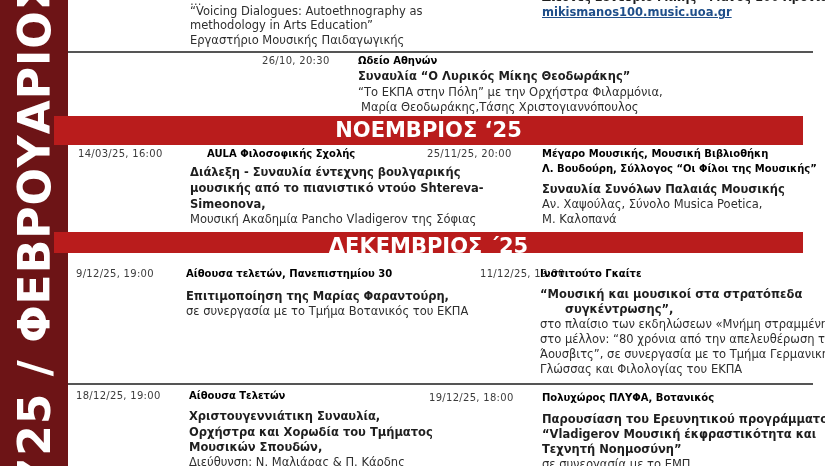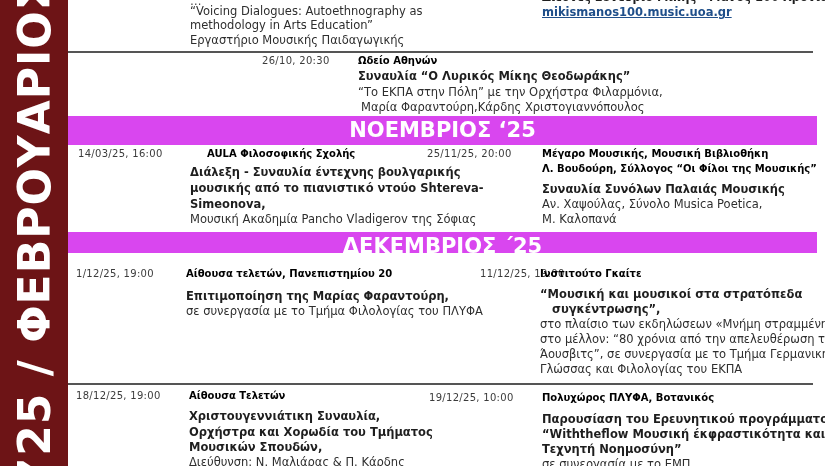--- a/index.html
+++ b/index.html
@@ -1,19 +1,19 @@
 <!DOCTYPE html>
 <html><head>
 <meta charset="utf-8">
 <style>
   html, body { margin:0; padding:0; }
   body { width:825px; height:466px; overflow:hidden; background:#ffffff; position:relative; font-family:"DejaVu Sans", sans-serif; color:#2a2a2a; }
   .side { position:absolute; left:0; top:0; width:68px; height:466px; background:#6d1416; overflow:hidden; }
   .side-text { position:absolute; left:34px; top:233px; transform:translate(-50%,-50%) rotate(-90deg); white-space:nowrap; color:#ffffff; font-family:"DejaVu Sans", sans-serif; font-weight:bold; font-size:44px; letter-spacing:1px; transform-origin:center; }
-  .month { position:absolute; left:68px; width:749px; background:#d946ef; color:#fff; text-align:center; font-weight:bold; font-family:"DejaVu Sans", sans-serif; font-size:21px; line-height:30px; height:30px; }
+  .month { position:absolute; left:54px; width:749px; background:#b91c1c; color:#fff; text-align:center; font-weight:bold; font-family:"DejaVu Sans", sans-serif; font-size:21px; line-height:30px; height:30px; }
   .hline { position:absolute; height:2px; background:#555; }
   .t { position:absolute; font-size:11.5px; line-height:17px; white-space:nowrap; color:#2e2e2e; }
   .date { position:absolute; font-size:10px; font-weight:normal; color:#3b3b3b; white-space:nowrap; letter-spacing:0.3px; }
   .venue { position:absolute; font-size:10px; color:#000000; white-space:nowrap; font-weight:600; }
   .b { font-weight:bold; color:#1e1e1e; }
   .link { color:#1f4f8a; text-decoration:underline; font-weight:bold; }
 </style>
 </head>
 <body>
 
@@ -28,62 +28,62 @@
 <div class="t" style="left:190px; top:17px;">methodology in Arts Education”</div>
 <div class="t" style="left:190px; top:32px;">Εργαστήριο Μουσικής Παιδαγωγικής</div>
 <div class="t b" style="left:542px; top:-11px;">Διεθνές Συνέδριο Μίκης - Μάνος 100 Χρόνια</div>
 <div class="t link" style="left:542px; top:4px;">mikismanos100.music.uoa.gr</div>
 <div class="hline" style="left:68px; top:51px; width:745px;"></div>
 
 <div class="date" style="left:262px; top:55px;">26/10, 20:30</div>
 <div class="venue" style="left:358px; top:55px;">Ωδείο Αθηνών</div>
 <div class="t b" style="left:358px; top:68px;">Συναυλία “Ο Λυρικός Μίκης Θεοδωράκης”</div>
 <div class="t" style="left:358px; top:84px;">“Το ΕΚΠΑ στην Πόλη” με την Ορχήστρα Φιλαρμόνια,</div>
-<div class="t" style="left:361px; top:99px;">Μαρία Φαραντούρη,Κάρδης Χριστογιαννόπουλος</div>
+<div class="t" style="left:361px; top:99px;">Μαρία Θεοδωράκης,Τάσης Χριστογιαννόπουλος</div>
 
 <div class="month" style="top:116px; height:29px; line-height:29px;">ΝΟΕΜΒΡΙΟΣ ‘25</div>
 <div style="position:absolute; left:817px; top:116px; width:8px; height:150px; background:#fff;"></div>
 
 <div class="date" style="left:78px; top:148px;">14/03/25, 16:00</div>
 <div class="venue" style="left:190px; top:148px;margin-left:17px;">AULA Φιλοσοφικής Σχολής</div>
 <div class="t b" style="left:190px; top:164px;">Διάλεξη - Συναυλία έντεχνης βουλγαρικής</div>
 <div class="t b" style="left:190px; top:180px;">μουσικής από το πιανιστικό ντούο Shtereva-</div>
 <div class="t b" style="left:190px; top:196px;">Simeonova,</div>
 <div class="t" style="left:190px; top:211px;">Μουσική Ακαδημία  Pancho Vladigerov της Σόφιας</div>
 
 <div class="date" style="left:427px; top:148px;">25/11/25, 20:00</div>
 <div class="venue" style="left:542px; top:148px;">Μέγαρο Μουσικής, Μουσική Βιβλιοθήκη</div>
 <div class="venue" style="left:542px; top:163px;">Λ. Βουδούρη, Σύλλογος “Οι Φίλοι της Μουσικής”</div>
 <div class="t b" style="left:542px; top:181px;">Συναυλία Συνόλων Παλαιάς Μουσικής</div>
 <div class="t" style="left:542px; top:196px;">Αν. Χαψούλας, Σύνολο Musica Poetica,</div>
 <div class="t" style="left:542px; top:211px;">Μ. Καλοπανά</div>
 
 <div class="month" style="top:232px; height:21px; line-height:29px;">ΔΕΚΕΜΒΡΙΟΣ ΄25</div>
 
-<div class="date" style="left:76px; top:268px;">1/12/25, 19:00</div>
-<div class="venue" style="left:186px; top:268px;">Αίθουσα τελετών, Πανεπιστημίου 20</div>
+<div class="date" style="left:76px; top:268px;">9/12/25, 19:00</div>
+<div class="venue" style="left:186px; top:268px;">Αίθουσα τελετών, Πανεπιστημίου 30</div>
 <div class="t b" style="left:186px; top:288px;">Επιτιμοποίηση της Μαρίας Φαραντούρη,</div>
-<div class="t" style="left:186px; top:303px;">σε συνεργασία με το Τμήμα Φιλολογίας του ΠΛΥΦΑ</div>
+<div class="t" style="left:186px; top:303px;">σε συνεργασία με το Τμήμα Βοτανικός του ΕΚΠΑ</div>
 
 <div class="date" style="left:440px; top:268px;margin-left:40px;">11/12/25, 19:00</div>
 <div class="venue" style="left:540px; top:268px;">Ινστιτούτο Γκαίτε</div>
 <div class="t b" style="left:540px; top:286px;">“Μουσική και μουσικοί στα στρατόπεδα</div>
-<div class="t b" style="left:552px; top:301px;">συγκέντρωσης”,</div>
+<div class="t b" style="left:565px; top:301px;">συγκέντρωσης”,</div>
 <div class="t" style="left:540px; top:316px;">στο πλαίσιο των εκδηλώσεων «Μνήμη στραμμένη</div>
 <div class="t" style="left:540px; top:331px;">στο μέλλον: “80 χρόνια από την απελευθέρωση του</div>
 <div class="t" style="left:540px; top:346px;">Άουσβιτς”, σε συνεργασία με το Τμήμα Γερμανικής</div>
 <div class="t" style="left:540px; top:361px;">Γλώσσας και Φιλολογίας του ΕΚΠΑ</div>
 
 <div class="hline" style="left:68px; top:383px; width:745px;"></div>
 
 <div class="date" style="left:76px; top:390px;">18/12/25, 19:00</div>
 <div class="venue" style="left:189px; top:390px;">Αίθουσα Τελετών</div>
 <div class="t b" style="left:189px; top:408px;">Χριστουγεννιάτικη Συναυλία,</div>
 <div class="t b" style="left:189px; top:424px;">Ορχήστρα και Χορωδία του Τμήματος</div>
 <div class="t b" style="left:189px; top:439px;">Μουσικών Σπουδών,</div>
 <div class="t" style="left:189px; top:454px;">Διεύθυνση: Ν. Μαλιάρας &amp; Π. Κάρδης</div>
 
-<div class="date" style="left:429px; top:392px;">19/12/25, 10:00</div>
+<div class="date" style="left:429px; top:392px;">19/12/25, 18:00</div>
 <div class="venue" style="left:542px; top:392px;">Πολυχώρος ΠΛΥΦΑ, Βοτανικός</div>
 <div class="t b" style="left:542px; top:411px;">Παρουσίαση του Ερευνητικού προγράμματος</div>
-<div class="t b" style="left:542px; top:426px;">“Withtheflow Μουσική έκφραστικότητα και</div>
+<div class="t b" style="left:542px; top:426px;">“Vladigerov Μουσική έκφραστικότητα και</div>
 <div class="t b" style="left:542px; top:441px;">Τεχνητή Νοημοσύνη”</div>
 <div class="t" style="left:542px; top:456px;">σε συνεργασία με το ΕΜΠ</div>
 
 </body></html>

